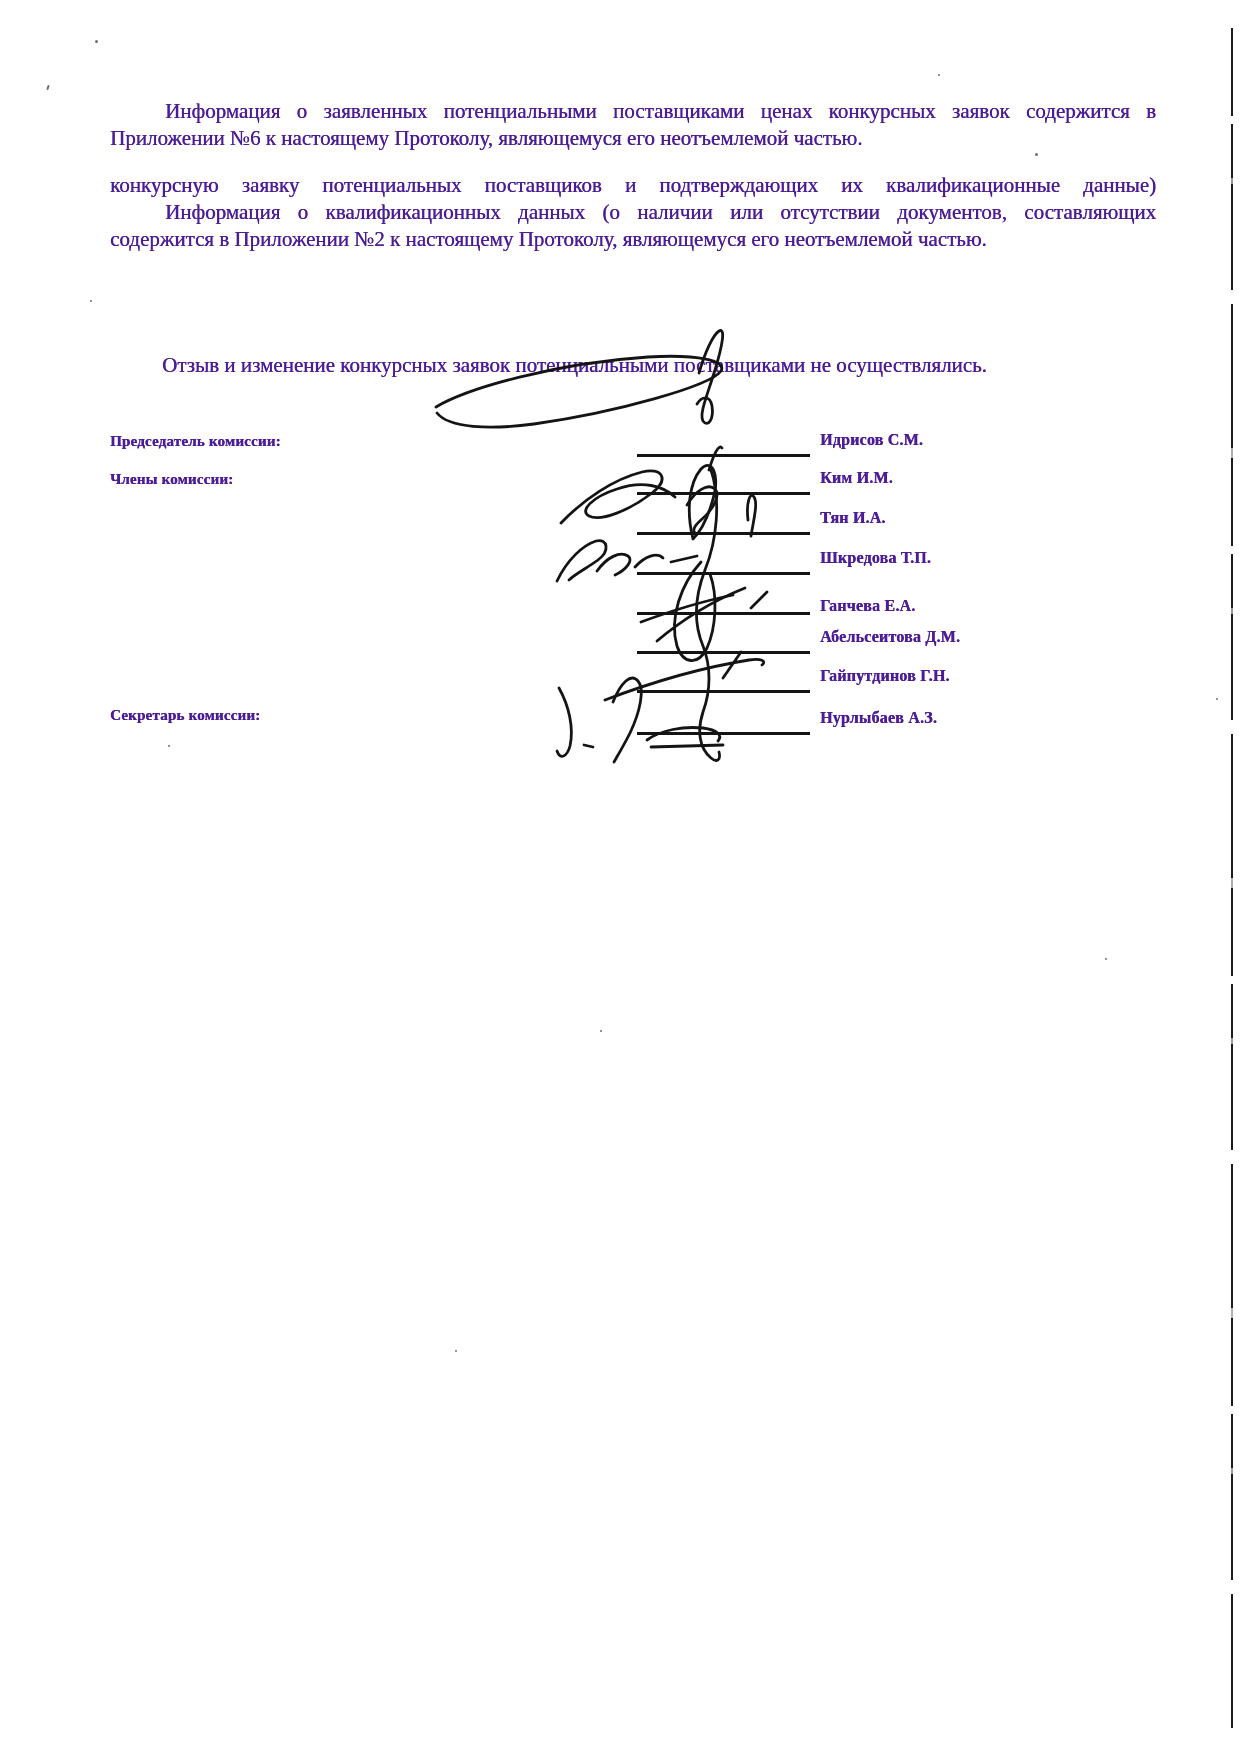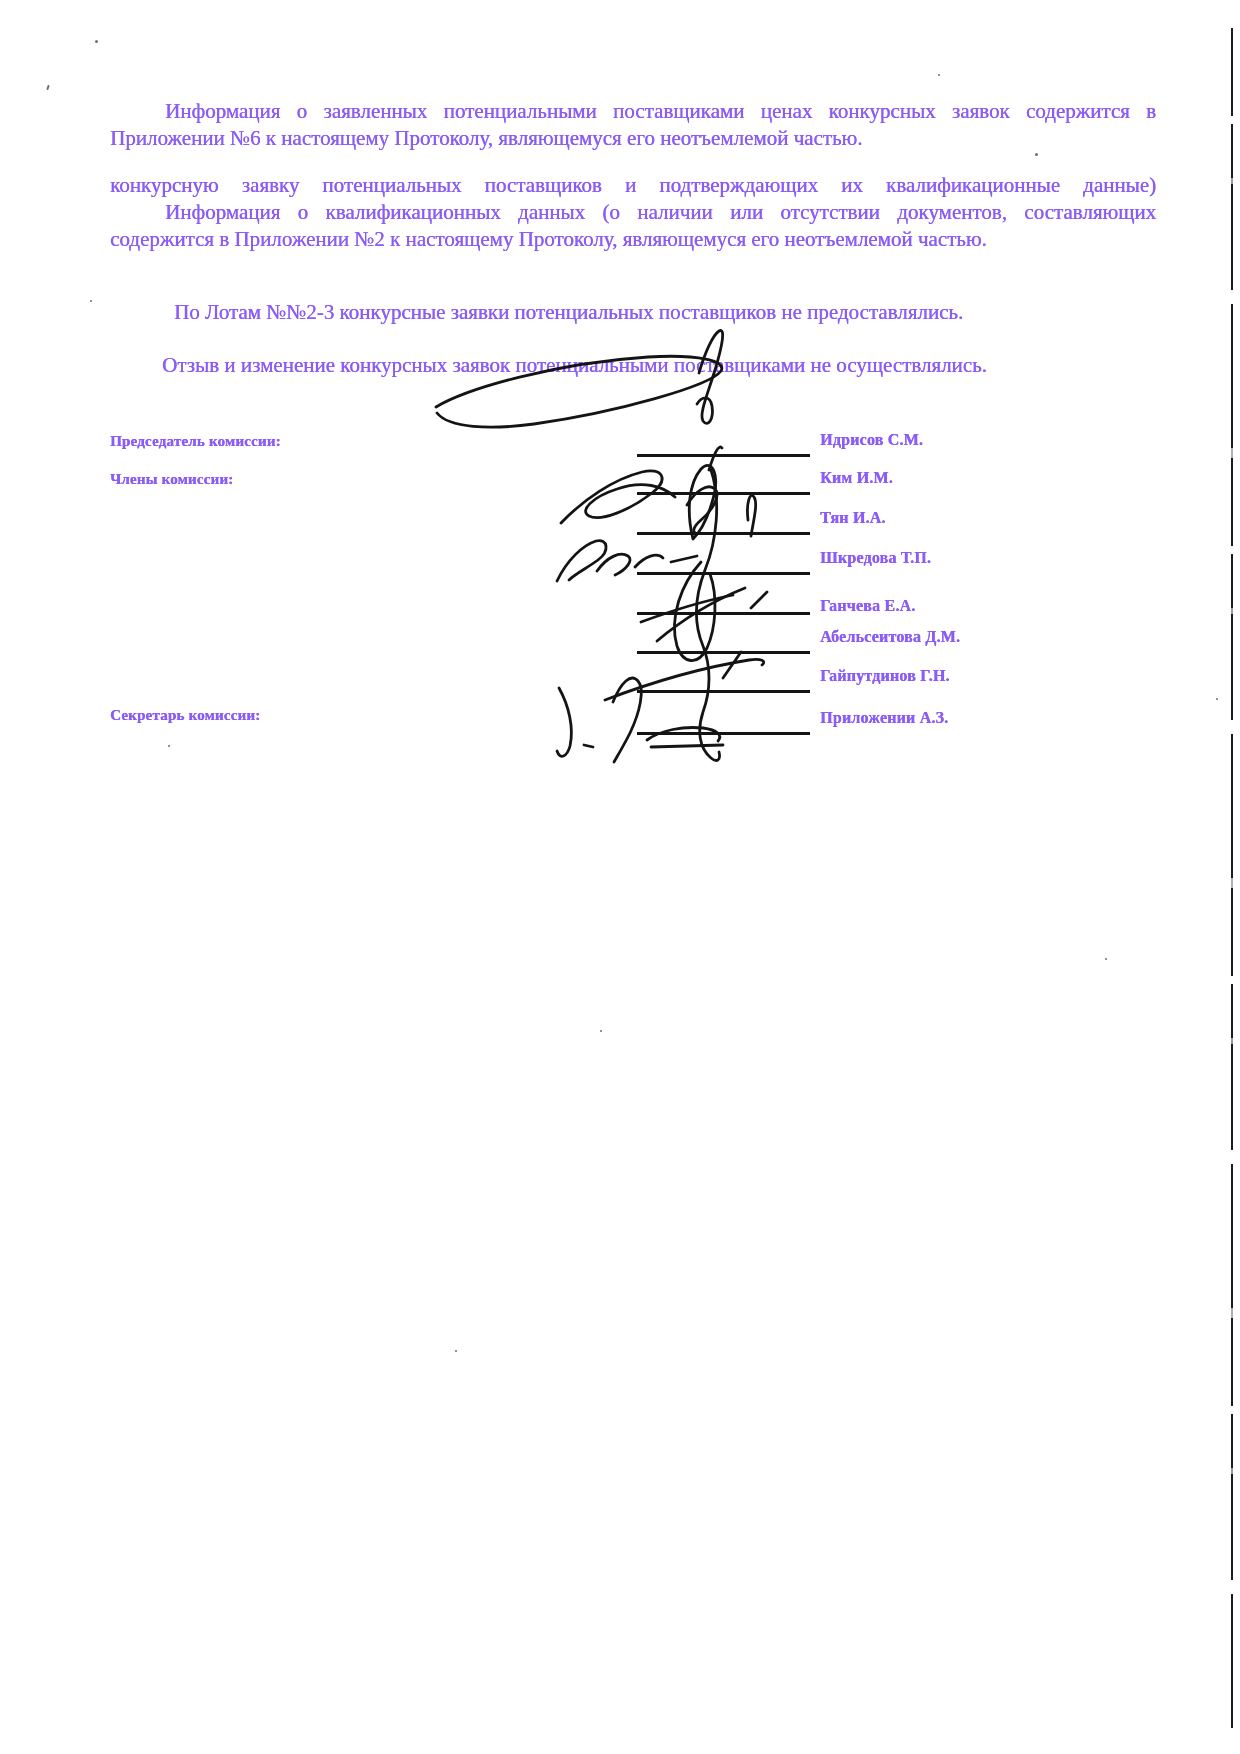--- a/index.html
+++ b/index.html
@@ -3,21 +3,21 @@
 <meta charset="utf-8">
 <style>
   html,body{margin:0;padding:0;background:#e8e8e8;}
   .page{
     position:relative;
     width:1240px;height:1754px;
     margin:0 auto;
     background:#ffffff;
     overflow:hidden;
     font-family:"Liberation Serif", serif;
-    color:#8b5cf6;
+    color:#4c1d95;
   }
   .para{
     position:absolute;left:110px;width:1046px;
     font-size:21px;line-height:27px;
     text-shadow:0.4px 0 0 currentColor;
   }
   .pline{white-space:normal;}
   .pline.just{text-align:justify;text-align-last:justify;}
   .ind55{text-indent:55px;}
   .ind64{text-indent:64px;}
@@ -59,23 +59,20 @@
     <div class="pline just ind55">Информация о заявленных потенциальными поставщиками ценах конкурсных заявок содержится в</div>
     <div class="pline">Приложении №6 к настоящему Протоколу, являющемуся его неотъемлемой частью.</div>
   </div>
 
   <div class="para" style="top:172px;">
     <div class="pline just">конкурсную заявку потенциальных поставщиков и подтверждающих их квалификационные данные)</div>
     <div class="pline just ind55">Информация о квалификационных данных (о наличии или отсутствии документов, составляющих</div>
     <div class="pline">содержится в Приложении №2 к настоящему Протоколу, являющемуся его неотъемлемой частью.</div>
   </div>
 
-  <div class="para" style="top:299px;">
-    <div class="pline ind64">По Лотам №№2-3 конкурсные заявки потенциальных поставщиков не предоставлялись.</div>
-  </div>
 
   <div class="para" style="top:352px;">
     <div class="pline ind52">Отзыв и изменение конкурсных заявок потенциальными поставщиками не осуществлялись.</div>
   </div>
 
   <div>
 
     <div class="sig-label" style="top:433px;">Председатель комиссии:</div>
     <div class="sig-label" style="top:471px;">Члены комиссии:</div>
     <div class="sig-label" style="top:707px;">Секретарь комиссии:</div>
@@ -89,21 +86,21 @@
     <div class="sig-line" style="top:690px;"></div>
     <div class="sig-line" style="top:732px;"></div>
 
     <div class="sig-name" style="top:431px;">Идрисов С.М.</div>
     <div class="sig-name" style="top:469px;">Ким И.М.</div>
     <div class="sig-name" style="top:509px;">Тян И.А.</div>
     <div class="sig-name" style="top:549px;">Шкредова Т.П.</div>
     <div class="sig-name" style="top:597px;">Ганчева Е.А.</div>
     <div class="sig-name" style="top:628px;">Абельсеитова Д.М.</div>
     <div class="sig-name" style="top:667px;">Гайпутдинов Г.Н.</div>
-    <div class="sig-name" style="top:709px;">Приложении А.З.</div>
+    <div class="sig-name" style="top:709px;">Нурлыбаев А.З.</div>
 
     <svg class="ink-svg" viewBox="400 300 430 480" aria-hidden="true">
       <path d="M 436 407 C 468 388 556 363 648 357 C 699 354 727 361 721 371 C 710 386 618 412 534 424 C 489 430 449 428 437 413"></path>
       <path d="M 699 373 C 705 352 713 335 719 331 C 726 327 722 347 715 370 C 707 396 699 414 703 421 C 708 428 714 419 712 406 C 710 395 702 396 697 404"></path>
       <path d="M 561 523 C 584 499 614 479 642 472 C 662 467 670 479 652 493 C 630 510 601 522 589 516 C 579 511 592 497 617 489 C 643 480 663 486 675 497 M 687 505 C 696 490 708 483 715 489 C 721 495 713 510 701 520 C 694 526 691 532 697 534 M 751 536 C 754 518 758 503 754 497 C 750 491 746 503 748 520"></path>
       <path d="M 693 539 C 686 511 689 483 701 469 C 712 458 720 474 713 499 C 707 521 699 533 693 539 M 709 470 C 714 453 719 444 722 448"></path>
       <path d="M 557 581 C 567 560 583 545 596 541 C 608 538 610 551 598 560 C 587 568 575 574 569 580 M 597 571 C 607 557 620 551 628 556 C 634 560 626 570 615 575 M 635 567 C 645 556 657 552 663 558 M 671 562 L 697 556"></path>
       <path d="M 711 470 C 721 500 717 540 705 570 C 695 596 693 622 703 646 C 711 666 711 690 703 712 C 697 730 699 748 711 758 C 717 763 721 760 719 752"></path>
       <path d="M 701 562 C 681 584 669 618 677 646 C 683 664 698 666 707 648 C 716 628 718 596 710 574 M 657 641 C 683 619 715 600 745 588"></path>
       <path d="M 641 622 C 671 611 703 601 733 595 M 751 608 L 767 592"></path>

